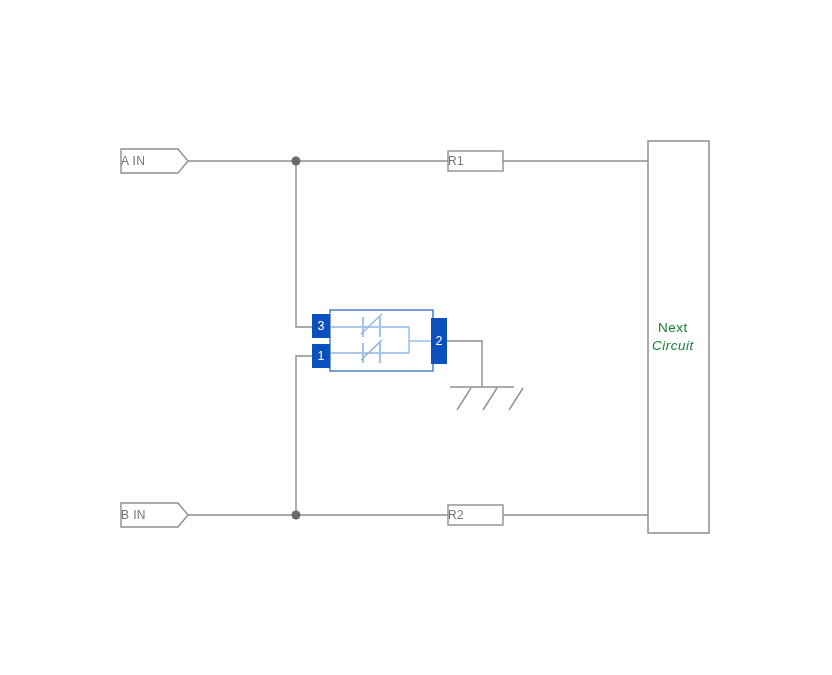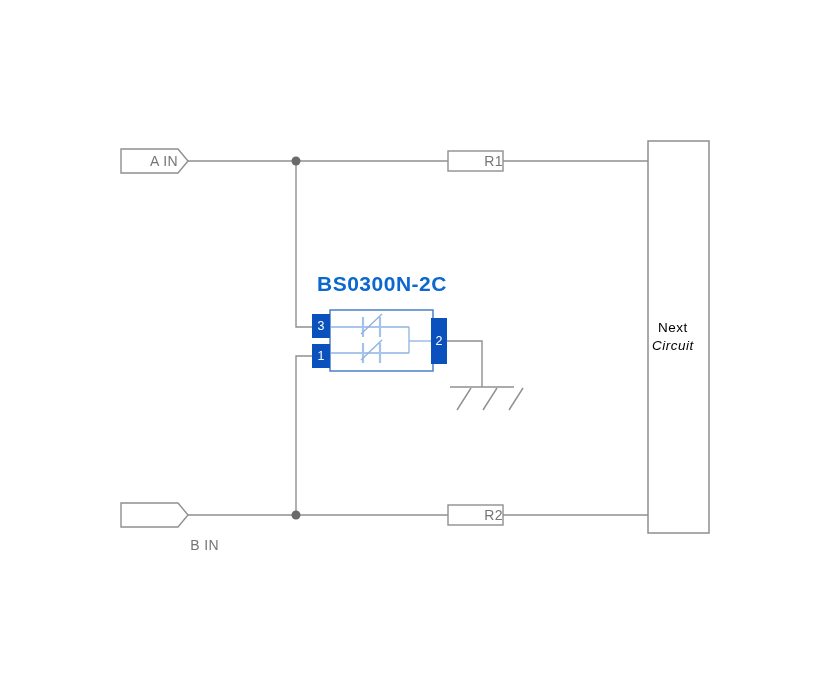--- a/index.html
+++ b/index.html
@@ -16,22 +16,22 @@
     overflow: hidden;
   }
   .canvas svg {
     position: absolute;
     left: 0;
     top: 0;
   }
   .label {
     position: absolute;
     color: #757575;
-    font-size: 14px;
-    text-align: right;
+    font-size: 12px;
+    text-align: left;
     letter-spacing: 0.4px;
     user-select: none;
     white-space: nowrap;
   }
   .tag-label {
     width: 57px;
     height: 24px;
     line-height: 24px;
   }
   .res-label {
@@ -56,21 +56,21 @@
     color: #0a68d0;
     user-select: none;
     white-space: nowrap;
   }
   .next-circuit {
     position: absolute;
     left: 648px;
     top: 319px;
     width: 50px;
     text-align: center;
-    color: #000000;
+    color: #15803d;
     font-size: 13.5px;
     line-height: 18px;
     letter-spacing: 0.5px;
     user-select: none;
   }
 </style>
 </head>
 <body>
 
 <div class="canvas">
@@ -133,27 +133,26 @@
       <line x1="382" y1="340" x2="361" y2="360" stroke="#8fb3e2" stroke-width="1.4"></line>
     </g>
 
     <rect x="312" y="314" width="18" height="24" fill="#0b51bd"></rect>
     <rect x="312" y="344" width="18" height="24" fill="#0b51bd"></rect>
     <rect x="431" y="318" width="16" height="46" fill="#0b51bd"></rect>
   </svg>
 
   <div class="label tag-label" style="left:121px; top:149px;">A IN</div>
 
-  <div class="label tag-label" style="left:121px; top:533px;margin-left:41px;">B IN</div>
+  <div class="label tag-label" style="left:121px; top:503px;">B IN</div>
 
   <div class="label res-label" style="left:448px; top:151px;">R1</div>
 
   <div class="label res-label" style="left:448px; top:505px;">R2</div>
 
-  <div class="component-title">BS0300N-2C</div>
 
   <div class="next-circuit">
     <span style="display:block;">Next</span>
     <span style="display:block;font-style:italic;">Circuit</span>
   </div>
 
   <div class="pin-label" style="left:312px; top:314px; width:18px; height:24px; line-height:24px;">3</div>
 
   <div class="pin-label" style="left:312px; top:344px; width:18px; height:24px; line-height:24px;">1</div>
 

